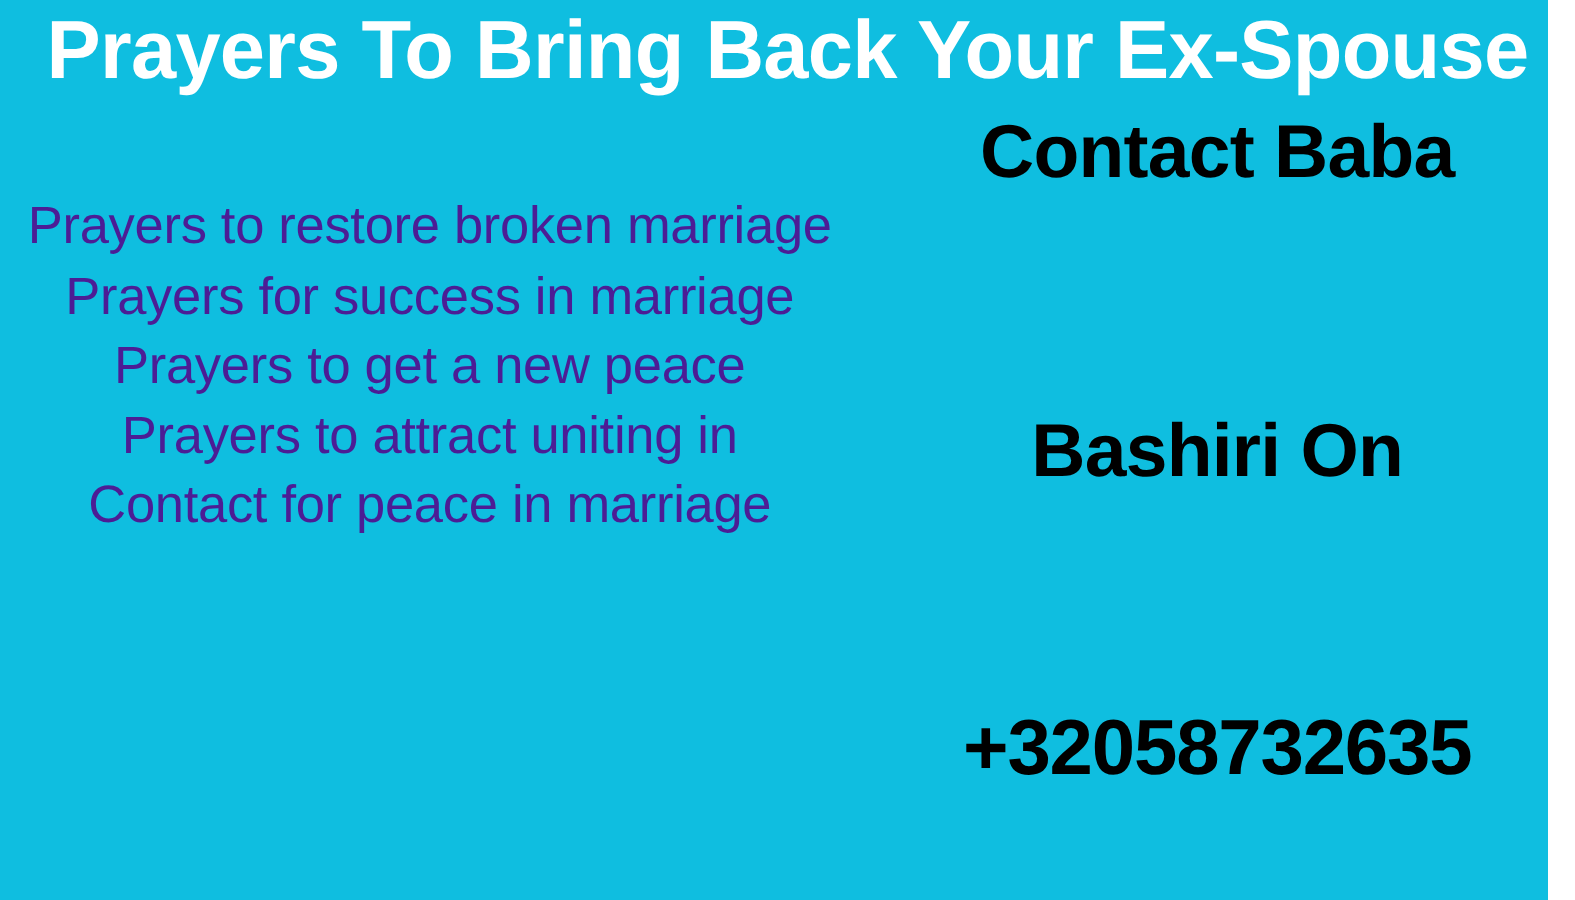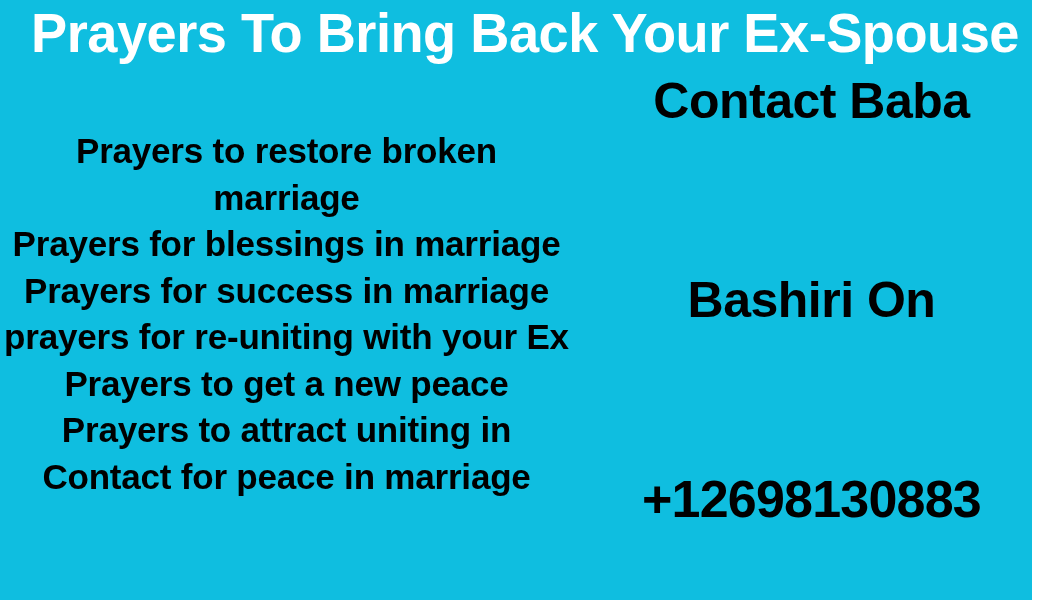--- a/index.html
+++ b/index.html
@@ -50,23 +50,23 @@
     height: 534px;
   }
 
   
   #prayer-list {
     position: absolute;
     left: 0px;
     top: 62px;
     width: 573px;
     text-align: center;
-    color: #000000;
+    color: #4c1d95;
     font-family: "Liberation Sans", sans-serif;
-    font-weight: 700;
+    font-weight: 400;
     font-size: 35px;
     line-height: 46.5px;
     letter-spacing: -0.2px;
   }
   #prayer-list .prayer-line {
     display: block;
     padding: 0;
     margin: 0;
   }
 
@@ -104,28 +104,26 @@
 <body>
 
 <div id="poster">
 
   <div id="headline">Prayers To Bring Back Your Ex-Spouse</div>
 
   <div id="body-area">
 
     <div id="prayer-list">
       <span class="prayer-line">Prayers to restore broken marriage</span>
-      <span class="prayer-line">Prayers for blessings in marriage</span>
       <span class="prayer-line">Prayers for success in marriage</span>
-      <span class="prayer-line">prayers for re-uniting with your Ex</span>
       <span class="prayer-line">Prayers to get a new peace</span>
       <span class="prayer-line">Prayers to attract uniting in</span>
       <span class="prayer-line">Contact for peace in marriage</span>
     </div>
 
     <div id="contact-block">
       <span class="contact-line">Contact Baba</span>
       <span class="contact-line">Bashiri On</span>
-      <span class="contact-line phone">+12698130883</span>
+      <span class="contact-line phone">+32058732635</span>
     </div>
 
   </div>
 </div>
 
 </body></html>

